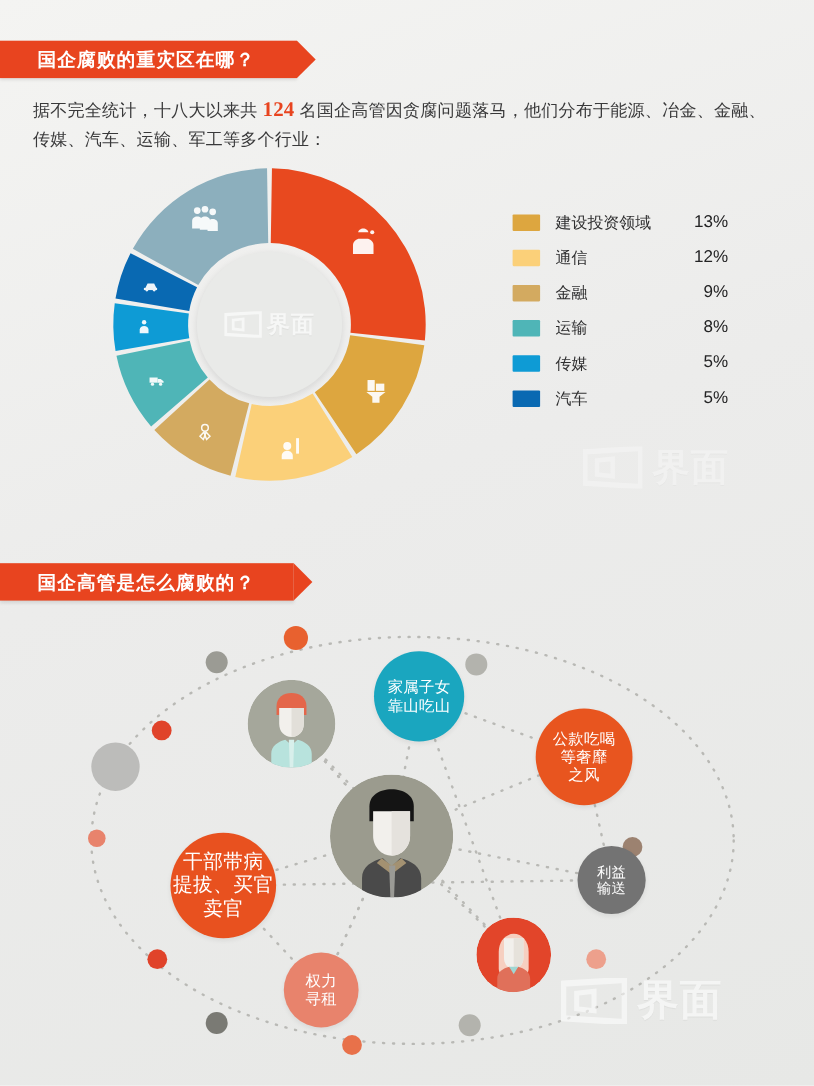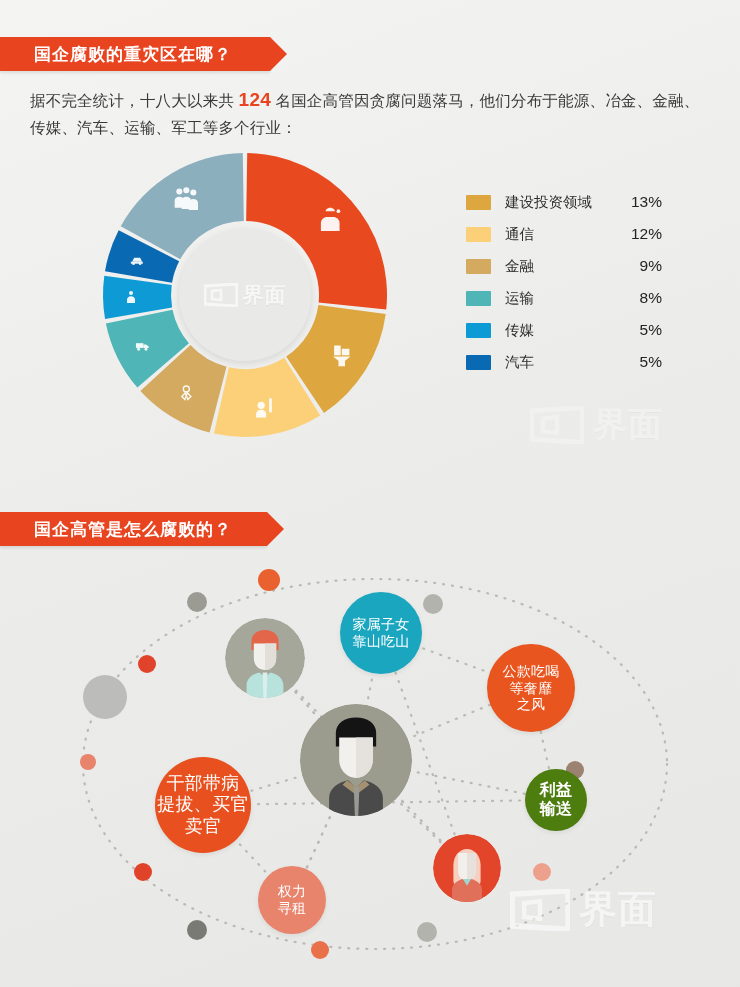--- a/index.html
+++ b/index.html
@@ -50,20 +50,21 @@
     width: 680px;
     font-size: 15.5px;
     line-height: 27px;
     color: #39393a;
     letter-spacing: 0.2px;
   }
   .intro .hl {
     color: #e8441f;
     font-weight: bold;
     font-size: 19px;
+    font-family: Liberation Serif, serif;
   }
 
   
   #donut-wrap {
     position: absolute;
     left: 100px; top: 150px;
     width: 290px; height: 290px;
   }
   #donut-svg { display: block; width: 290px; height: 290px; }
   .donut-hub {
@@ -354,21 +355,21 @@
   <div id="net-nodes">
       <div class="node" style="left: 285px; top: 20px; width: 82px; height: 82px; background: rgb(26, 166, 191); font-size: 14px;">
         <span class="node-text">家属子女
 靠山吃山</span>
       </div>
       <div class="node" style="left: 432px; top: 72px; width: 88px; height: 88px; background: rgb(232, 85, 31); font-size: 14px;">
         <span class="node-text">公款吃喝
 等奢靡
 之风</span>
       </div>
-      <div class="node" style="left: 470px; top: 197px; width: 62px; height: 62px; background: #4d7c0f; font-size: 16px; font-weight: bold;">
+      <div class="node" style="left: 470px; top: 197px; width: 62px; height: 62px; background: #737373; font-size: 13px;">
         <span class="node-text">利益
 输送</span>
       </div>
       <div class="node" style="left: 100px; top: 185px; width: 96px; height: 96px; background: rgb(232, 81, 31); font-size: 18px;">
         <span class="node-text">干部带病
 提拔、买官
 卖官</span>
       </div>
       <div class="node" style="left: 203px; top: 294px; width: 68px; height: 68px; background: rgb(232, 131, 108); font-size: 14px;">
         <span class="node-text">权力

